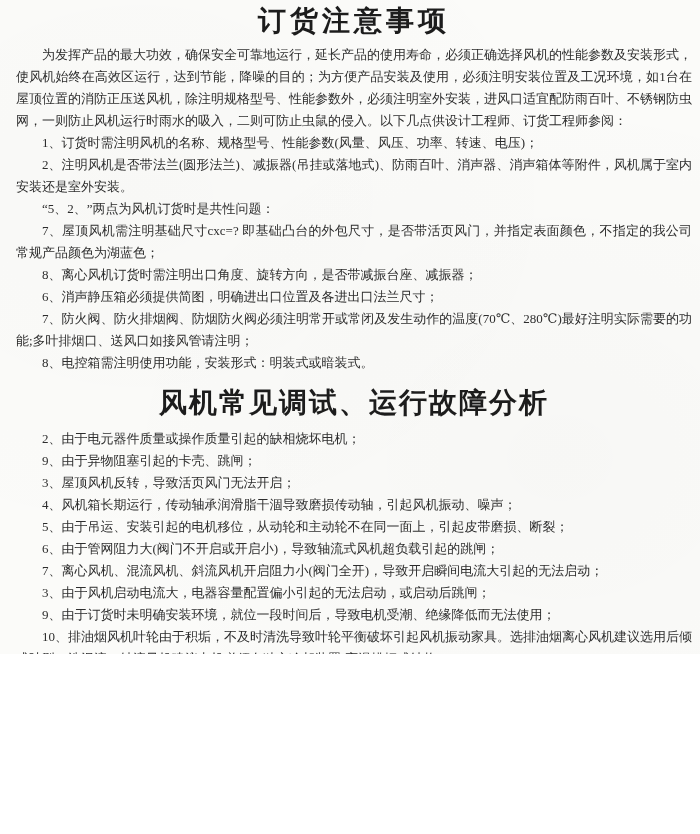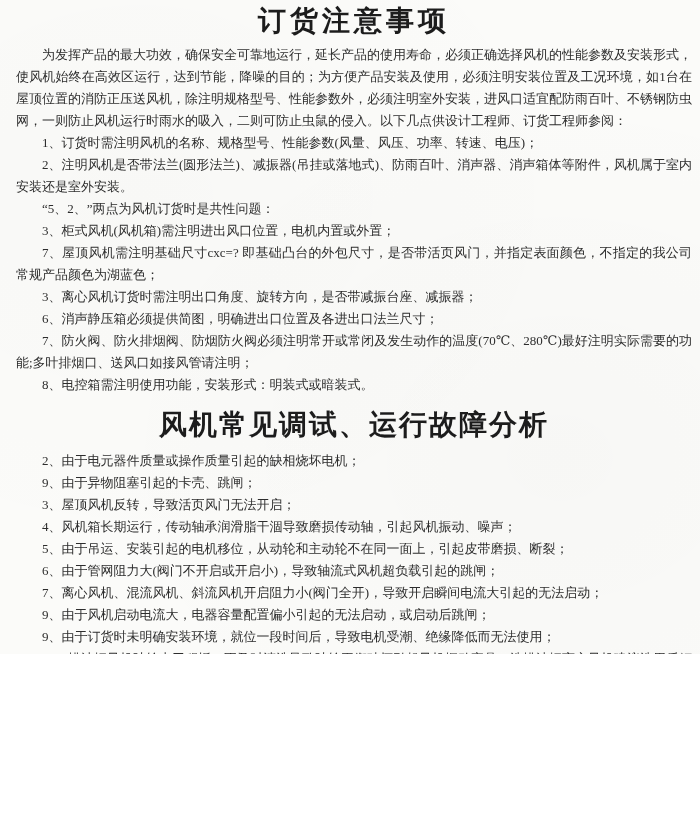--- a/index.html
+++ b/index.html
@@ -51,36 +51,35 @@
 
 <div class="page">
 
   <h1 class="sec-title">订货注意事项</h1>
 
   <div class="body-text">
     <p>为发挥产品的最大功效，确保安全可靠地运行，延长产品的使用寿命，必须正确选择风机的性能参数及安装形式，使风机始终在高效区运行，达到节能，降噪的目的；为方便产品安装及使用，必须注明安装位置及工况环境，如1台在屋顶位置的消防正压送风机，除注明规格型号、性能参数外，必须注明室外安装，进风口适宜配防雨百叶、不锈钢防虫网，一则防止风机运行时雨水的吸入，二则可防止虫鼠的侵入。以下几点供设计工程师、订货工程师参阅：</p>
     <p>1、订货时需注明风机的名称、规格型号、性能参数(风量、风压、功率、转速、电压)；</p>
     <p>2、注明风机是否带法兰(圆形法兰)、减振器(吊挂或落地式)、防雨百叶、消声器、消声箱体等附件，风机属于室内安装还是室外安装。</p>
     <p>“5、2、”两点为风机订货时是共性问题：</p>
-    <p>3、柜式风机(风机箱)需注明进出风口位置，电机内置或外置；</p>
     <p>7、屋顶风机需注明基础尺寸cxc=? 即基础凸台的外包尺寸，是否带活页风门，并指定表面颜色，不指定的我公司常规产品颜色为湖蓝色；</p>
-    <p>3、离心风机订货时需注明出口角度、旋转方向，是否带减振台座、减振器；</p>
+    <p>8、离心风机订货时需注明出口角度、旋转方向，是否带减振台座、减振器；</p>
     <p>6、消声静压箱必须提供简图，明确进出口位置及各进出口法兰尺寸；</p>
     <p>7、防火阀、防火排烟阀、防烟防火阀必须注明常开或常闭及发生动作的温度(70℃、280℃)最好注明实际需要的功能;多叶排烟口、送风口如接风管请注明；</p>
     <p>8、电控箱需注明使用功能，安装形式：明装式或暗装式。</p>
   </div>
 
   <h1 class="sec-title second">风机常见调试、运行故障分析</h1>
 
   <div class="body-text">
     <p>2、由于电元器件质量或操作质量引起的缺相烧坏电机；</p>
     <p>9、由于异物阻塞引起的卡壳、跳闸；</p>
     <p>3、屋顶风机反转，导致活页风门无法开启；</p>
     <p>4、风机箱长期运行，传动轴承润滑脂干涸导致磨损传动轴，引起风机振动、噪声；</p>
     <p>5、由于吊运、安装引起的电机移位，从动轮和主动轮不在同一面上，引起皮带磨损、断裂；</p>
     <p>6、由于管网阻力大(阀门不开启或开启小)，导致轴流式风机超负载引起的跳闸；</p>
     <p>7、离心风机、混流风机、斜流风机开启阻力小(阀门全开)，导致开启瞬间电流大引起的无法启动；</p>
-    <p>9、由于风机启动电流大，电器容量配置偏小引起的无法启动，或启动后跳闸；</p>
+    <p>3、由于风机启动电流大，电器容量配置偏小引起的无法启动，或启动后跳闸；</p>
     <p>9、由于订货时未明确安装环境，就位一段时间后，导致电机受潮、绝缘降低而无法使用；</p>
     <p>10、排油烟风机叶轮由于积垢，不及时清洗导致叶轮平衡破坏引起风机振动家具。选排油烟离心风机建议选用后倾式叶型，选混流、轴流风机建议电机必须有独立冷却装置(高温排烟式结构)。</p>
   </div>
 
 </div>
 
 </body></html>

